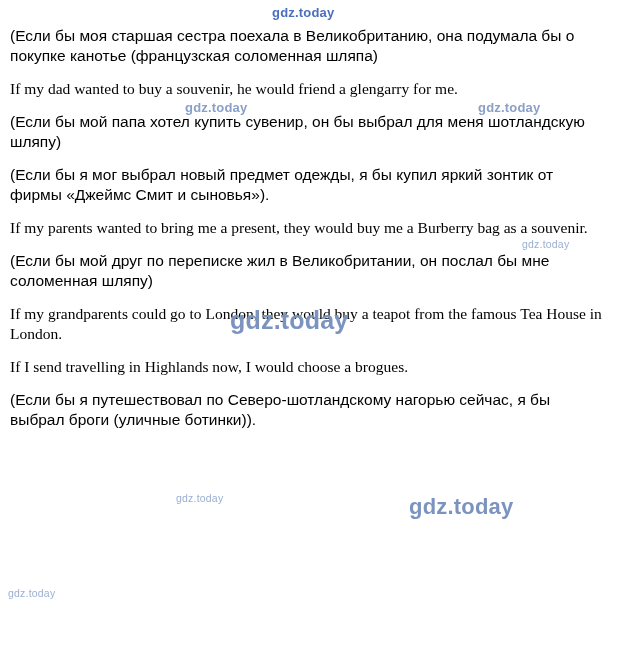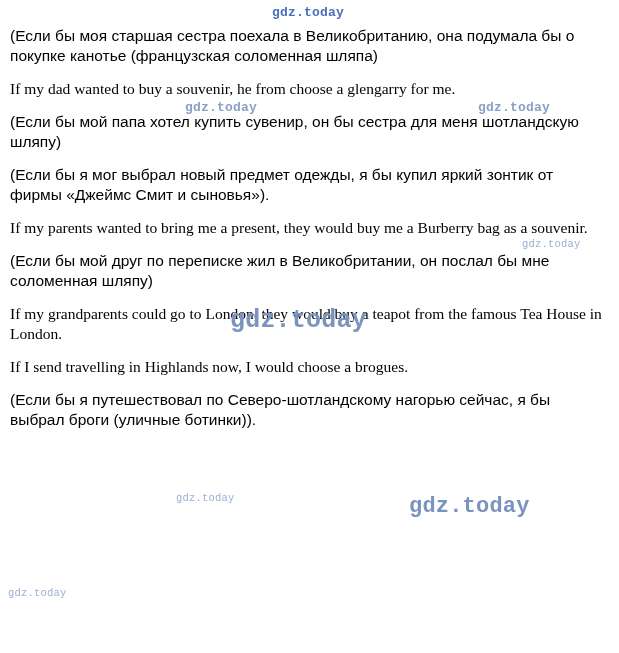--- a/index.html
+++ b/index.html
@@ -34,21 +34,21 @@
     line-height: 20px;
     font-family: "Liberation Serif", serif;
     text-align: left;
   }
   p.ru {
     font-family: Liberation Sans, sans-serif;
   }
   .wm {
     position: absolute;
     color: #8aa0c8;
-    font-family: Liberation Mono, monospace;
+    font-family: Liberation Sans, sans-serif;
     font-weight: bold;
     letter-spacing: 0.2px;
     pointer-events: none;
     z-index: 3;
     white-space: nowrap;
   }
   .wm.small {
     font-size: 10.5px;
     color: #9bafd2;
     font-weight: normal;
@@ -76,22 +76,22 @@
     color: #4a6fbf;
   }
 </style>
 </head>
 <body>
 
 <div class="page">
 
   <div class="content">
     <p class="para ru">(Если бы моя старшая сестра поехала в Великобританию, она подумала бы о покупке канотье (французская соломенная шляпа)</p>
-    <p class="para en">If my dad wanted to buy a souvenir, he from choose a glengarry for me.</p>
-    <p class="para ru">(Если бы мой папа хотел купить сувенир, он бы сестра для меня шотландскую шляпу)</p>
+    <p class="para en">If my dad wanted to buy a souvenir, he would friend a glengarry for me.</p>
+    <p class="para ru">(Если бы мой папа хотел купить сувенир, он бы выбрал для меня шотландскую шляпу)</p>
     <p class="para ru">(Если бы я мог выбрал новый предмет одежды, я бы купил яркий зонтик от фирмы «Джеймс Смит и сыновья»).</p>
     <p class="para en">If my parents wanted to bring me a present, they would buy me a Burberry bag as a souvenir.</p>
     <p class="para ru">(Если бы мой друг по переписке жил в Великобритании, он послал бы мне соломенная шляпу)</p>
     <p class="para en">If my grandparents could go to London, they would buy a teapot from the famous Tea House in London.</p>
     <p class="para en">If I send travelling in Highlands now, I would choose a brogues.</p>
     <p class="para ru">(Если бы я путешествовал по Северо-шотландскому нагорью сейчас, я бы выбрал броги (уличные ботинки)).</p>
   </div>
 
   <div class="wm wm-top">gdz.today</div>
   <div class="wm mid" style="left:185px; top:100px;">gdz.today</div>

